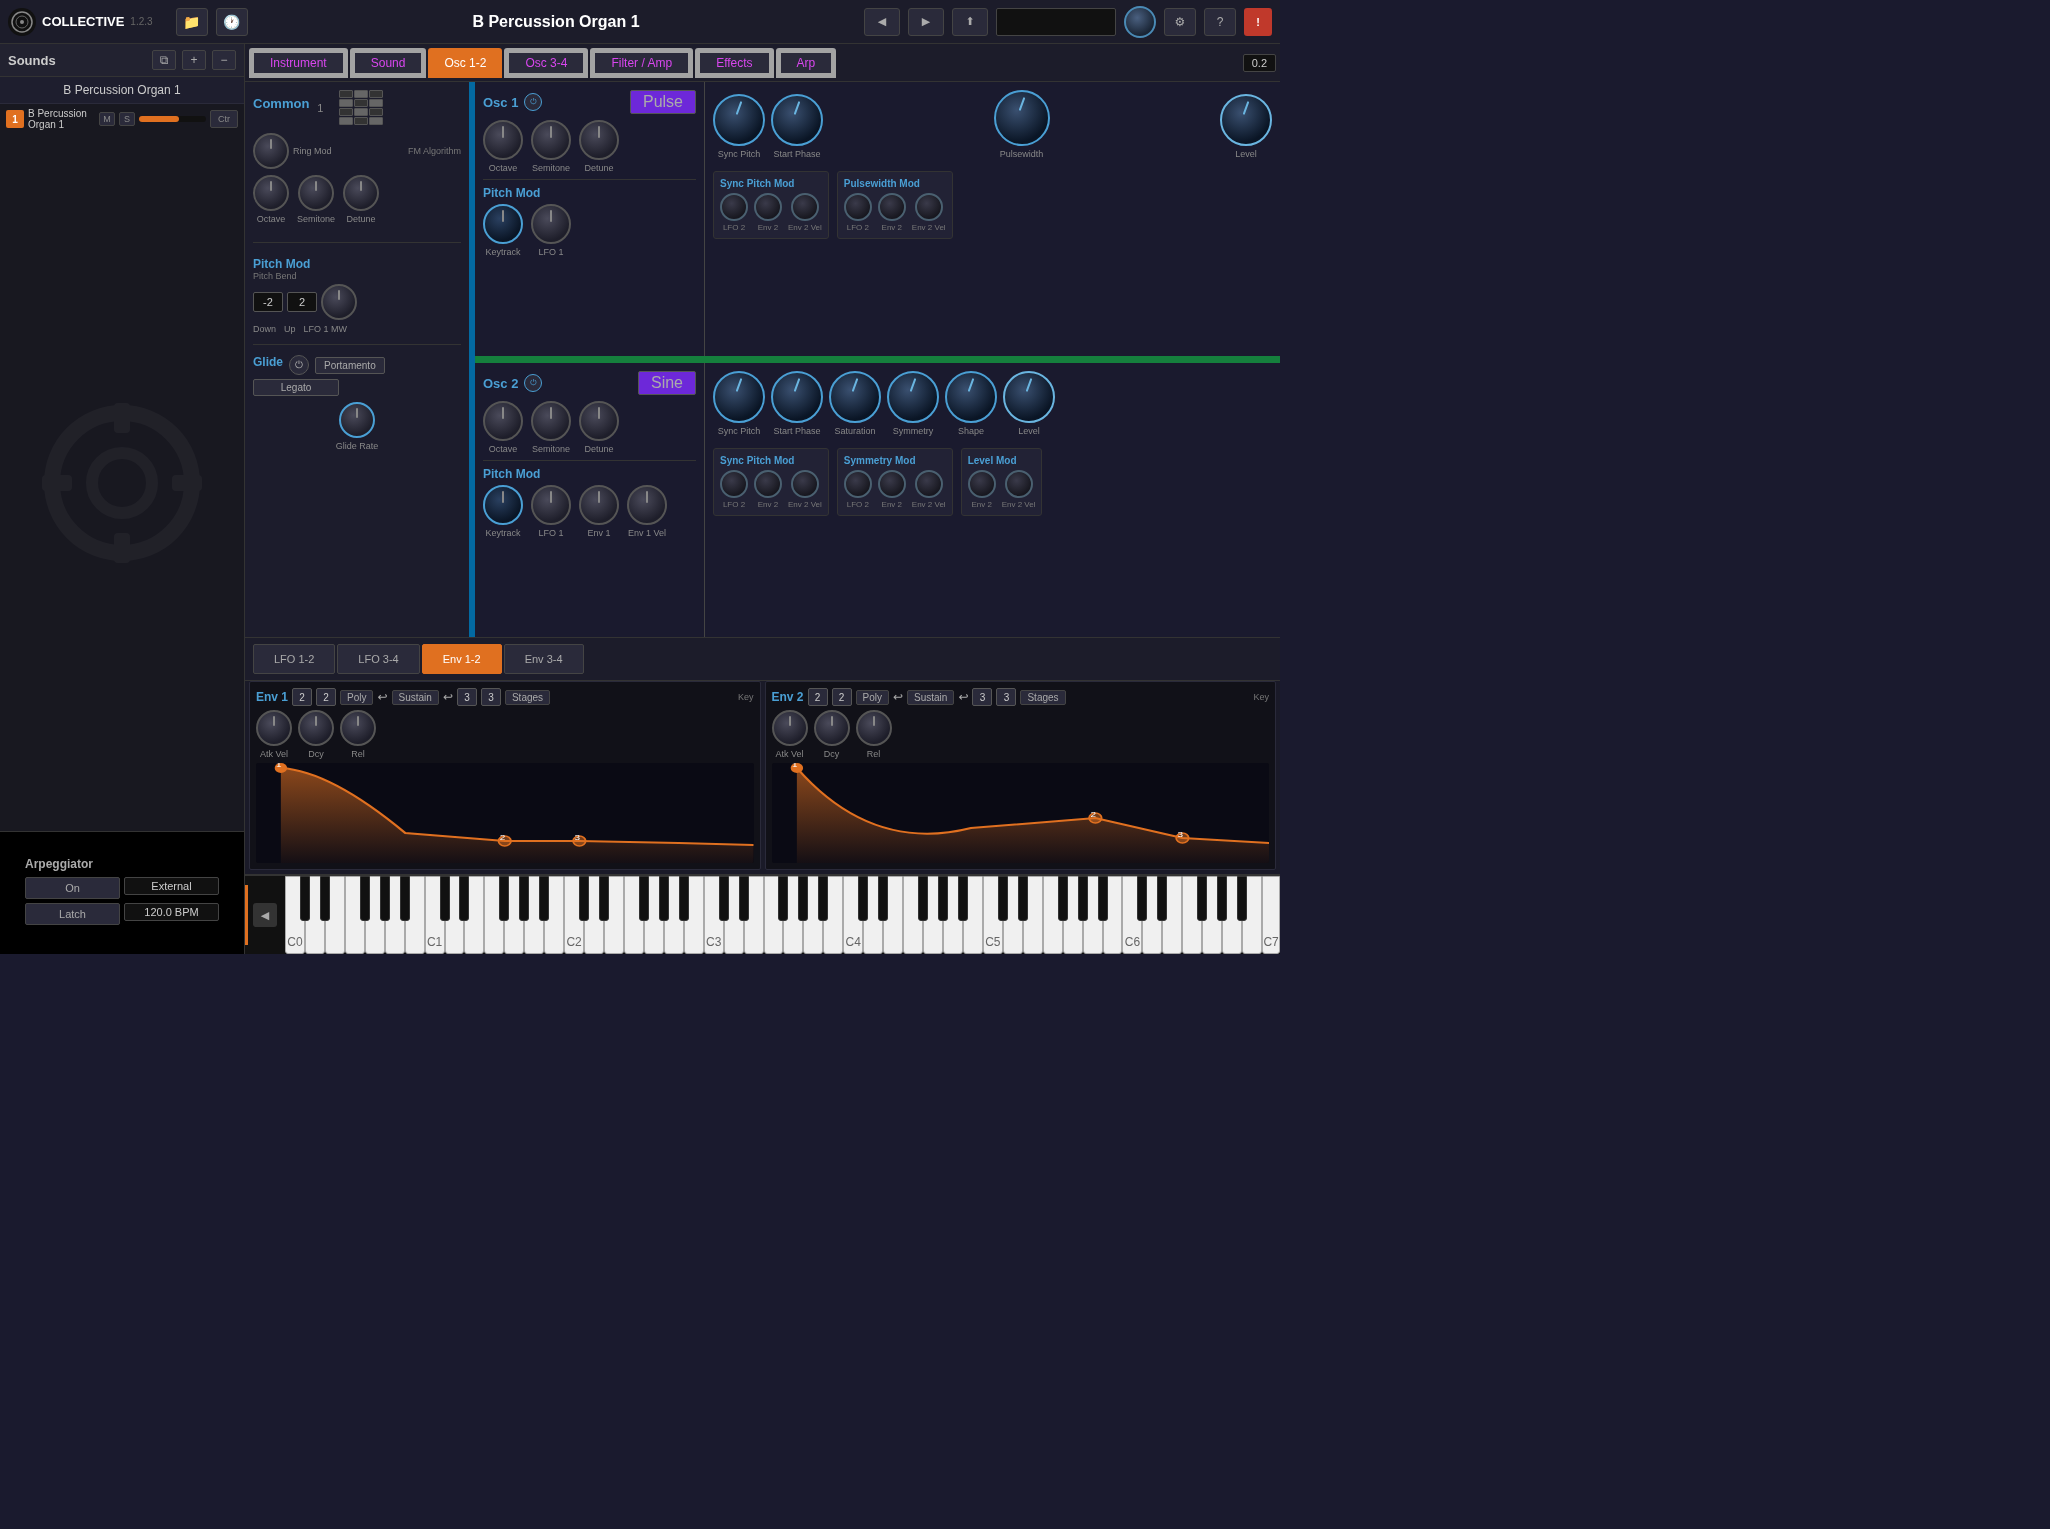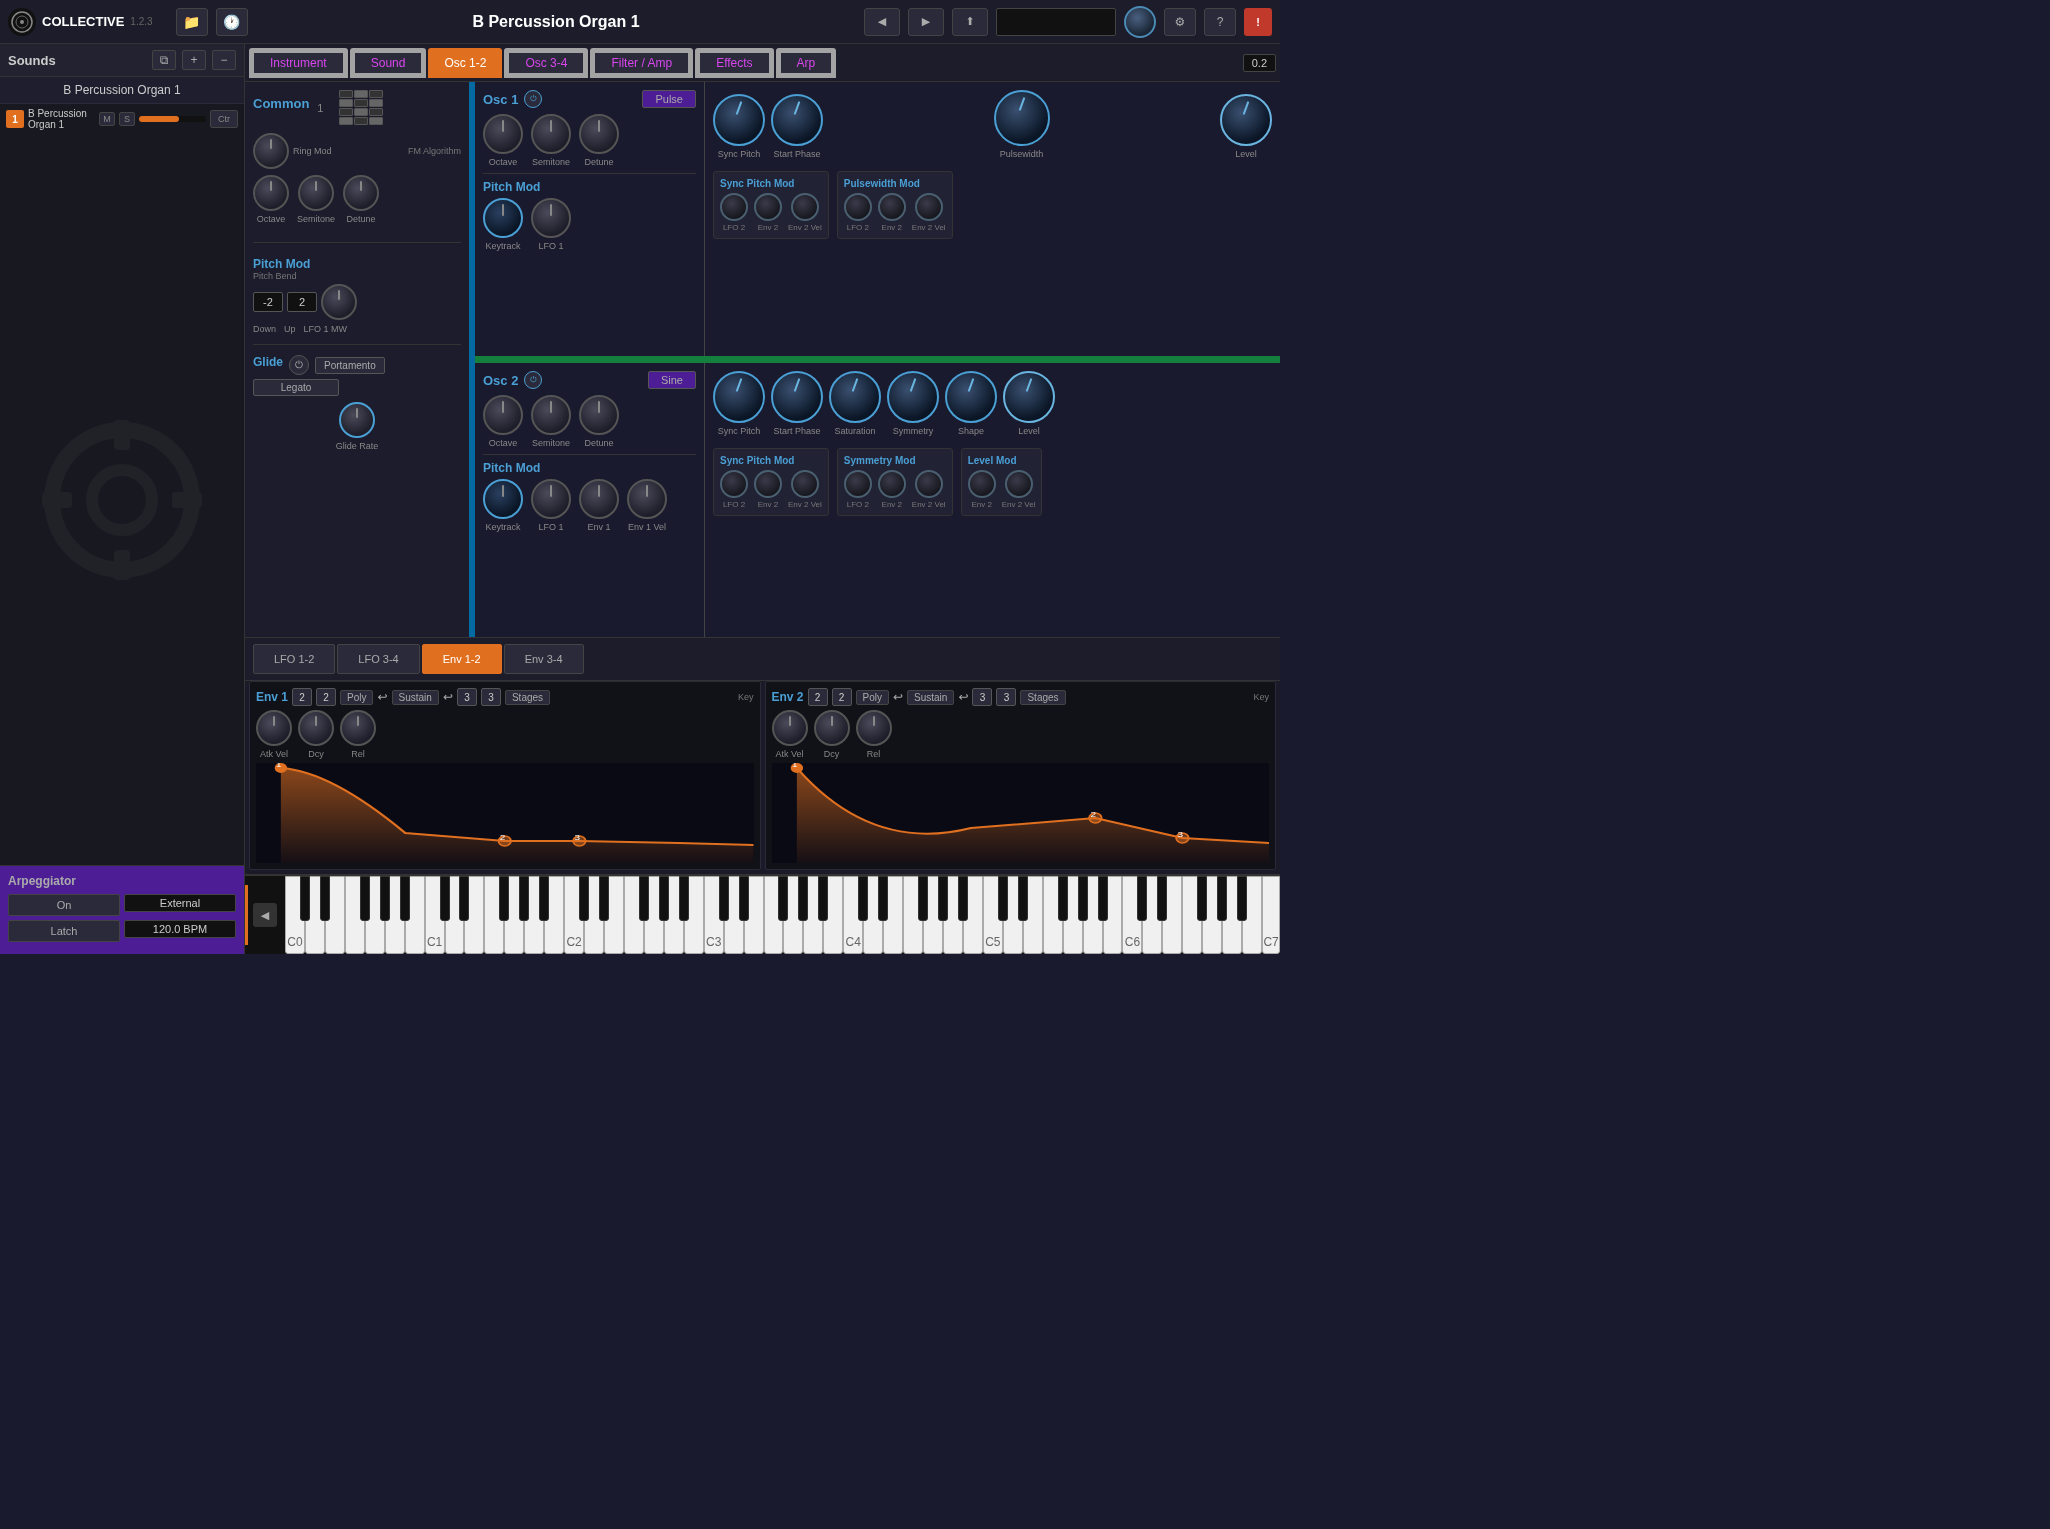--- a/index.html
+++ b/index.html
@@ -183,23 +183,23 @@
     .gear-svg {
       position: absolute;
       opacity: 0.08;
       width: 200px; height: 200px;
       top: 50%; left: 50%;
       transform: translate(-50%, -50%);
     }
 
     
     .arp-section {
-      background: #4c1d95;
+      background: #000000;
       border-top: 1px solid #333;
-      padding: 8px;
+      padding: 25px;
     }
     .arp-title {
       color: #aaa;
       font-size: 12px;
       font-weight: bold;
       margin-bottom: 6px;
     }
     .arp-row {
       display: flex;
       gap: 4px;
@@ -385,26 +385,26 @@
       width: 18px; height: 18px;
       border-radius: 50%;
       background: #2a2a3a;
       border: 1px solid #4a9fd4;
       display: flex; align-items: center; justify-content: center;
       cursor: pointer;
       font-size: 8px;
       color: #4a9fd4;
     }
     .wave-btn {
-      background: #4c1d95;
+      background: #6d28d9;
       border: 1px solid #555;
       color: #aaa;
       padding: 2px 12px;
       border-radius: 2px;
-      font-size: 11px;
+      font-size: 16px;
       margin-left: auto;
       cursor: pointer;
     }
     .mod-section {
       display: flex;
       gap: 8px;
     }
     .mod-group {
       background: #222235;
       border: 1px solid #333;

